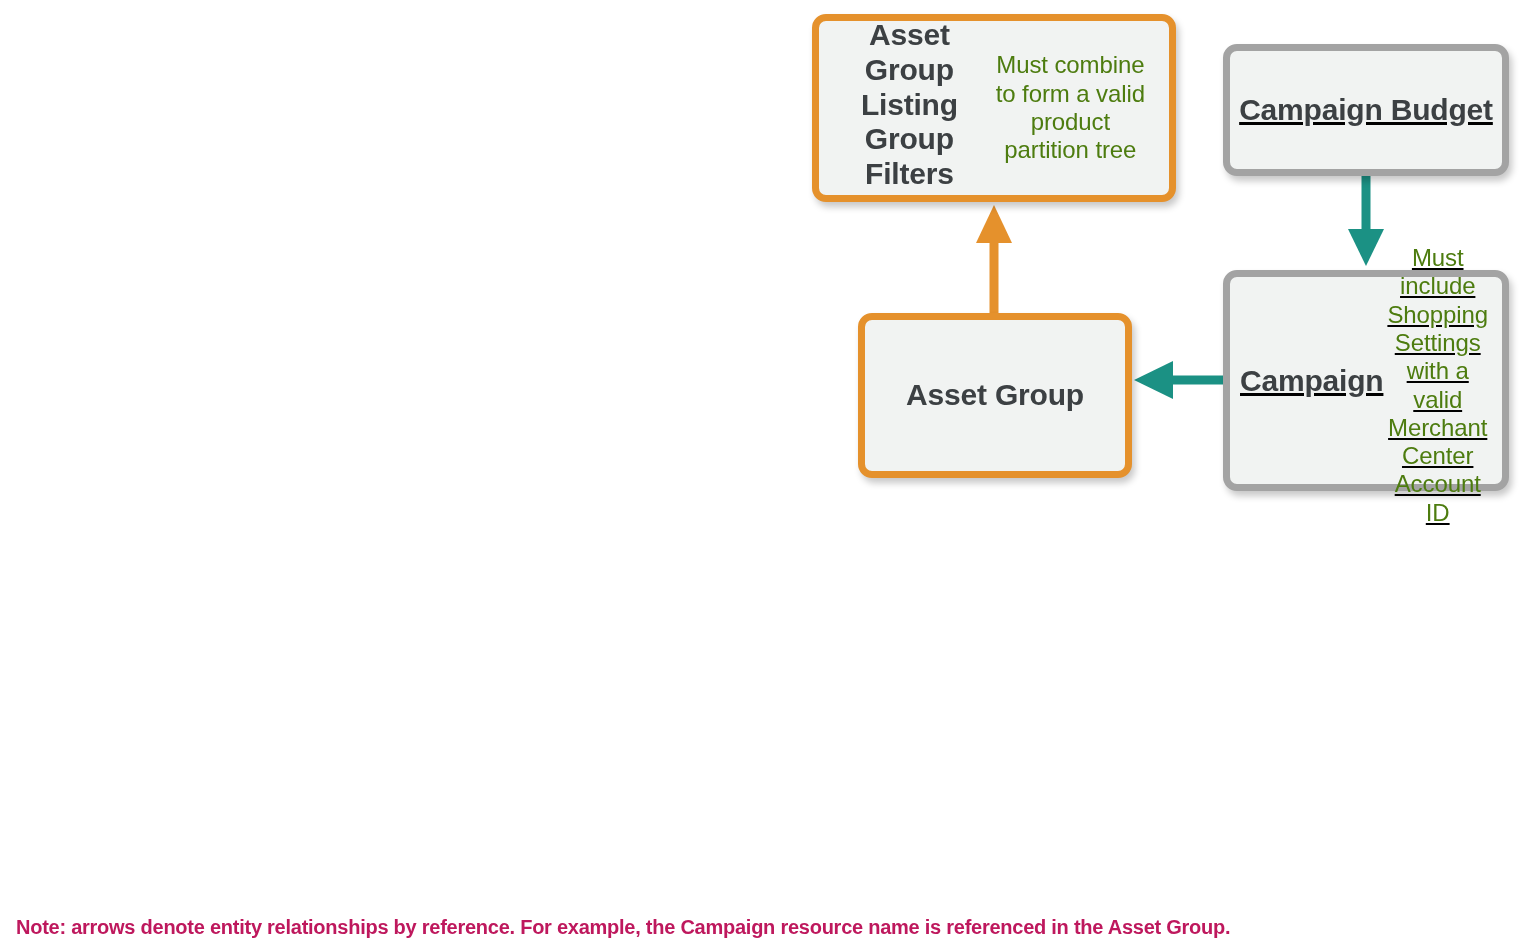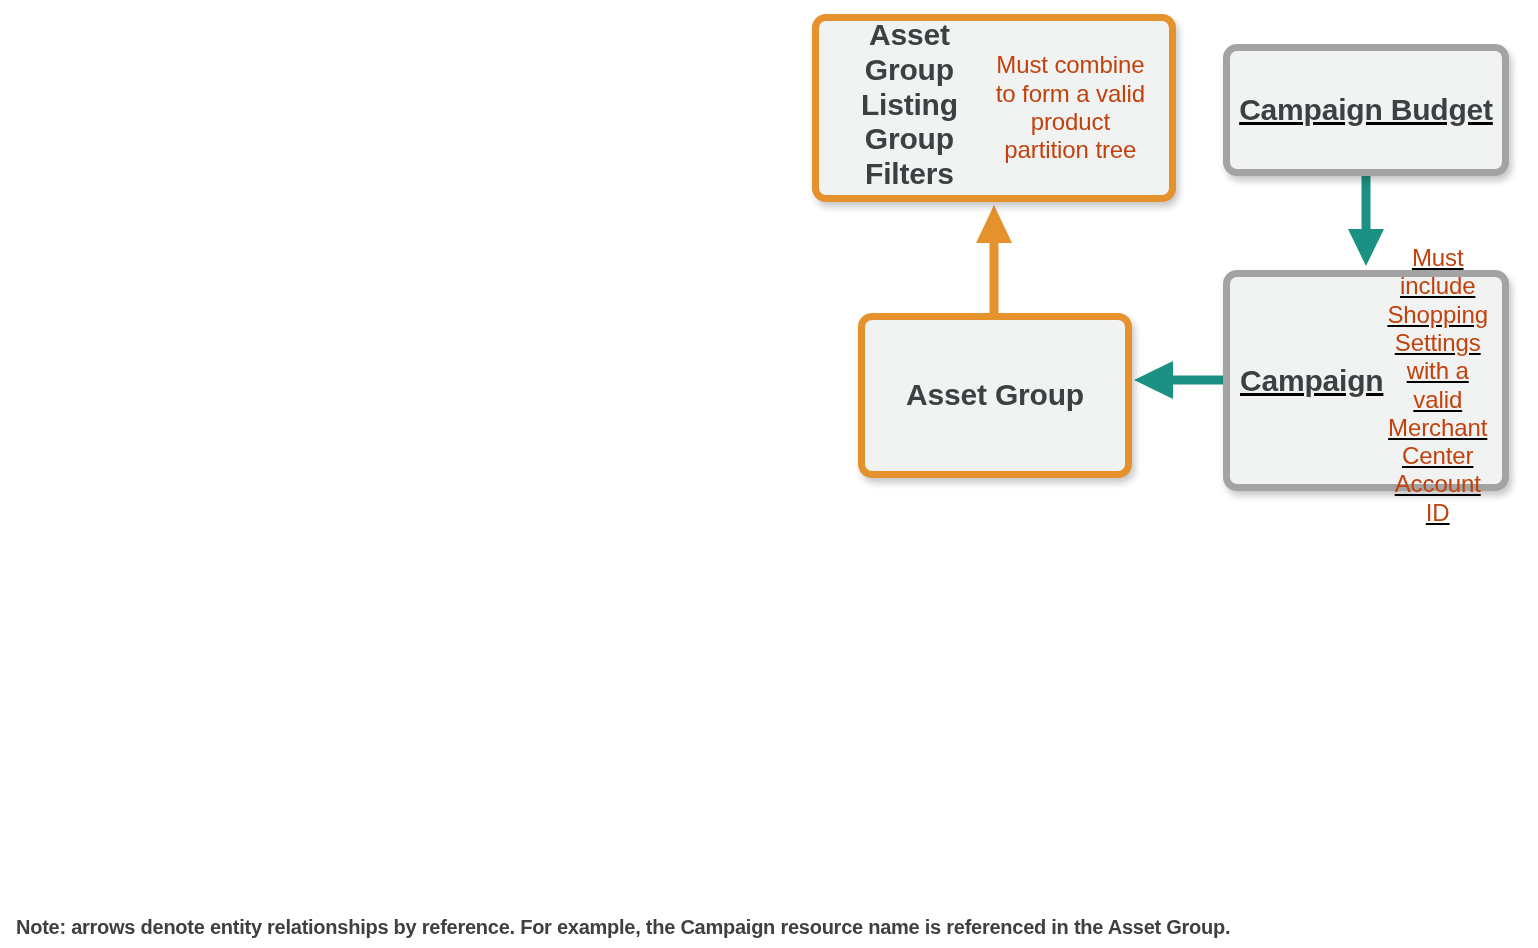--- a/index.html
+++ b/index.html
@@ -41,21 +41,21 @@
   .node-title {
     font-size: 30px;
     font-weight: bold;
     color: #3c4043;
     line-height: 1.16;
     letter-spacing: -0.2px;
   }
   .node-desc {
     font-size: 24px;
     font-weight: normal;
-    color: #c2410c;
+    color: #4d7c0f;
     line-height: 1.18;
     margin-top: 6px;
     letter-spacing: -0.1px;
   }
 
   
   #node-aglgf     { left: 812px; top: 14px;  width: 364px; height: 188px; padding: 6px 14px 12px; }
   #node-budget    { left: 1223px; top: 44px; width: 286px; height: 132px; }
   #node-campaign  { left: 1223px; top: 270px; width: 286px; height: 221px; padding: 10px 10px 8px; }
   #node-assetgrp  { left: 858px; top: 313px; width: 274px; height: 165px; }
@@ -72,21 +72,21 @@
     pointer-events: none;
   }
 
   
   #note {
     position: absolute;
     left: 16px;
     top: 916px;
     font-size: 20px;
     font-weight: bold;
-    color: #404040;
+    color: #be185d;
     letter-spacing: -0.25px;
     white-space: nowrap;
     text-align: right;
   }
 </style>
 </head>
 <body>
 
 <div id="canvas">
 

